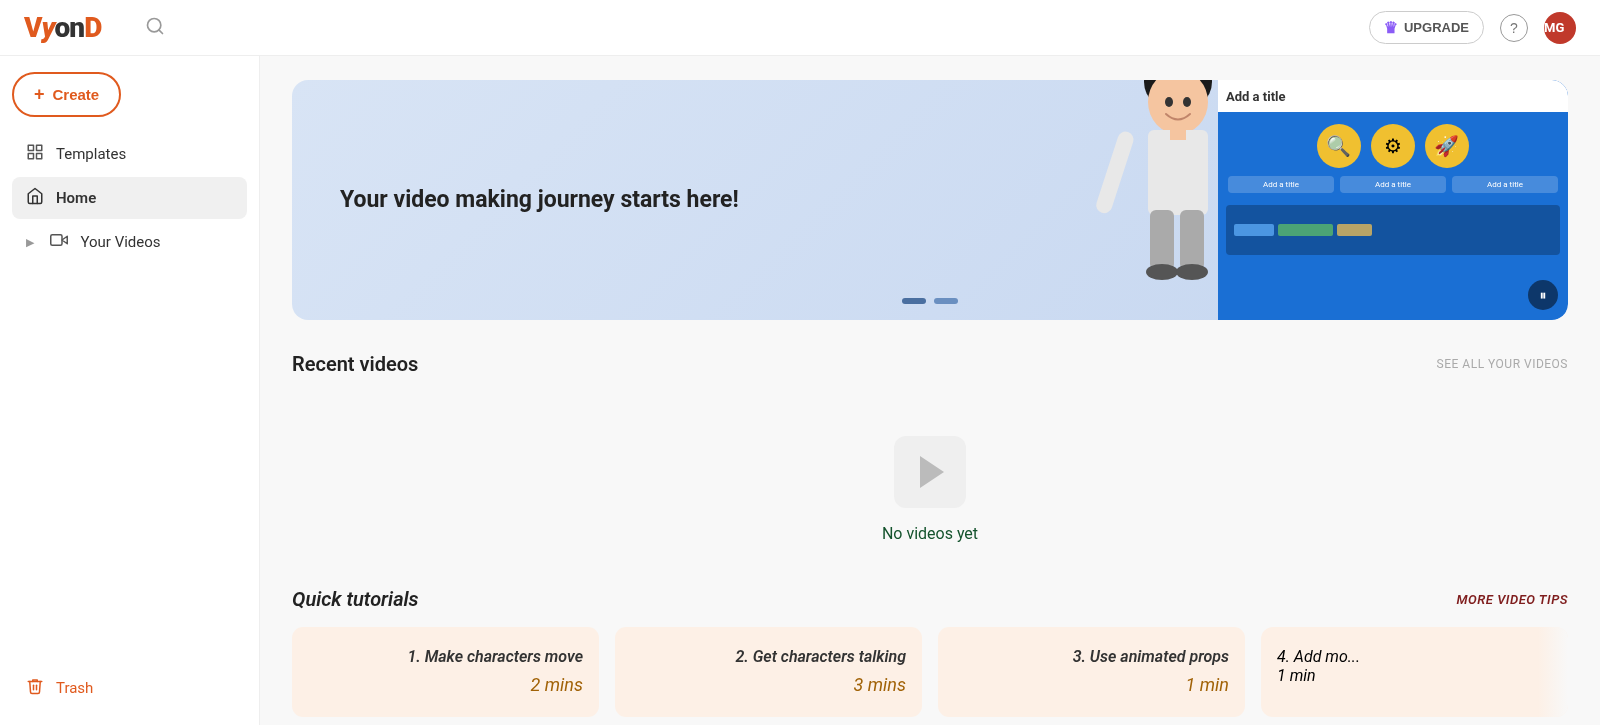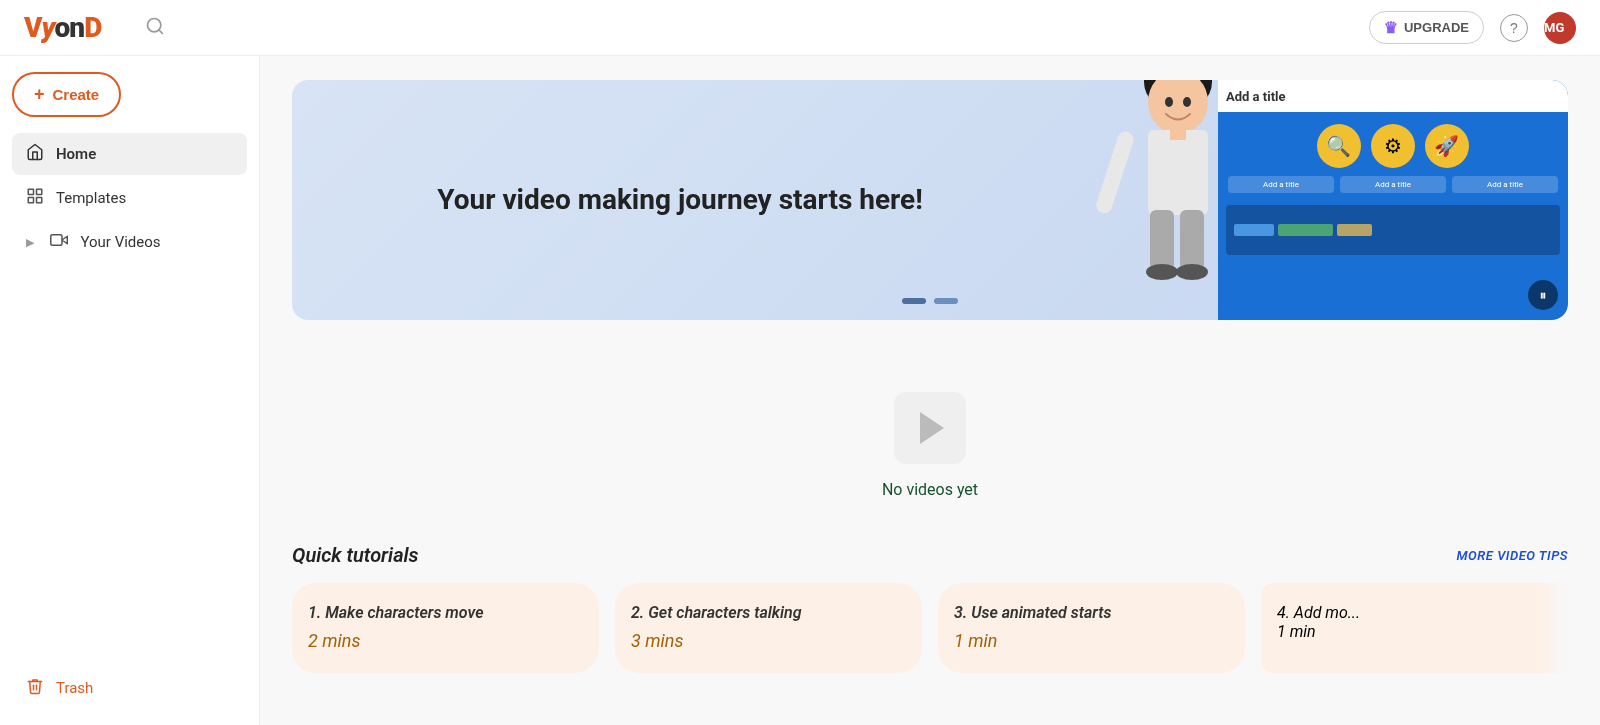--- a/index.html
+++ b/index.html
@@ -42,21 +42,21 @@
     
     .main { flex: 1; overflow-y: auto; padding: 24px 32px; background: #f8f8f8; }
 
     
     .hero-banner {
       border-radius: 16px; overflow: hidden; display: flex; margin-bottom: 32px;
       background: linear-gradient(135deg, #d8e4f5 0%, #c5d6f0 100%);
       min-height: 240px; position: relative;
     }
     .hero-text-section { flex: 1; padding: 50px 48px; display: flex; flex-direction: column; justify-content: center; }
-    .hero-title { font-size: 28px; font-weight: 700; color: #222; line-height: 1.3; text-align: center; }
+    .hero-title { font-size: 23px; font-weight: 700; color: #222; line-height: 1.3; }
     .hero-cta { background: #c0392b; color: #fff; border: none; border-radius: 8px; padding: 12px 24px; font-size: 16px; font-weight: 600; cursor: pointer; width: fit-content; }
     .hero-dots { display: flex; gap: 8px; position: absolute; bottom: 16px; left: 50%; transform: translateX(-50%); }
     .hero-dot { width: 24px; height: 6px; border-radius: 3px; background: #6a8fc0; }
     .hero-dot.active { background: #4a6fa0; }
 
     .hero-visual { width: 500px; position: relative; overflow: hidden; flex-shrink: 0; }
 
     .editor-preview { position: absolute; right: 0; top: 0; bottom: 0; width: 350px; background: #1a6fd4; border-radius: 0 16px 16px 0; overflow: hidden; }
     .editor-top-bar { background: #fff; height: 32px; display: flex; align-items: center; padding: 0 8px; gap: 4px; font-size: 10px; color: #555; }
     .pause-btn { position: absolute; bottom: 10px; right: 10px; width: 30px; height: 30px; border-radius: 50%; background: rgba(0,0,0,0.5); display: flex; align-items: center; justify-content: center; color: #fff; font-size: 14px; }
@@ -67,24 +67,24 @@
     .see-all-link { font-size: 12px; color: #aaa; text-transform: uppercase; letter-spacing: 0.5px; cursor: pointer; }
 
     .empty-state { display: flex; flex-direction: column; align-items: center; justify-content: center; padding: 40px 0; }
     .empty-icon { width: 72px; height: 72px; background: #efefef; border-radius: 12px; display: flex; align-items: center; justify-content: center; margin-bottom: 16px; }
     .empty-icon .play-tri { width: 0; height: 0; border-top: 16px solid transparent; border-bottom: 16px solid transparent; border-left: 24px solid #bbb; margin-left: 4px; }
     .empty-text { font-size: 16px; color: #14532d; }
 
     
     .tutorials-section { margin-top: 4px; font-style: italic; }
     .tutorials-header { display: flex; align-items: center; justify-content: space-between; margin-bottom: 16px; }
-    .more-tips-link { font-size: 13px; color: #1d4ed8; text-transform: uppercase; letter-spacing: 0.5px; cursor: pointer; font-weight: 600; }
+    .more-tips-link { font-size: 13px; color: #7f1d1d; text-transform: uppercase; letter-spacing: 0.5px; cursor: pointer; font-weight: 600; }
 
     .tutorials-grid { display: flex; gap: 16px; overflow: hidden; }
-    .tutorial-card { flex: 0 0 calc(25% - 12px); background: #fdf0e6; border-radius: 24px; padding: 20px 16px 16px; cursor: pointer; min-height: 90px; }
+    .tutorial-card { flex: 0 0 calc(25% - 12px); background: #fdf0e6; border-radius: 11px; padding: 20px 16px 16px; cursor: pointer; min-height: 90px; text-align: right; }
     .tutorial-card .tut-title { font-size: 16px; font-weight: 600; color: #333; margin-bottom: 8px; }
     .tutorial-card .tut-duration { font-size: 18px; color: #a16207; }
     .tutorial-card-partial { flex: 0 0 calc(25% - 12px); background: #fdf0e6; border-radius: 12px; padding: 20px 16px 16px; cursor: pointer; min-height: 90px; overflow: hidden; position: relative; }
     .tutorial-card-partial::after { content: ''; position: absolute; right: 0; top: 0; bottom: 0; width: 30px; background: linear-gradient(to right, transparent, #f8f8f8); }
   </style>
 </head>
 <body>
 
 <header class="header">
   <div class="logo">
@@ -114,39 +114,39 @@
 
 <div class="layout">
 
   <aside class="sidebar">
     <button class="create-btn">
       <span class="plus">+</span>
       <span>Create</span>
     </button>
 
     <nav>
-      <div class="nav-item active">
-        <span class="nav-icon">
-          <svg width="18" height="18" viewBox="0 0 24 24" fill="none" stroke="#333" stroke-width="2" stroke-linecap="round" stroke-linejoin="round">
-            <path d="M3 9l9-7 9 7v11a2 2 0 0 1-2 2H5a2 2 0 0 1-2-2z"></path>
-              <polyline points="9 22 9 12 15 12 15 22"></polyline>
-          </svg>
-        </span>
-        <span>Home</span>
-      </div>
       <div class="nav-item">
         <span class="nav-icon">
           <svg width="18" height="18" viewBox="0 0 24 24" fill="none" stroke="#555" stroke-width="2" stroke-linecap="round" stroke-linejoin="round">
             <rect x="3" y="3" width="7" height="7"></rect>
               <rect x="14" y="3" width="7" height="7"></rect>
               <rect x="14" y="14" width="7" height="7"></rect>
               <rect x="3" y="14" width="7" height="7"></rect>
           </svg>
         </span>
         <span>Templates</span>
+      </div>
+      <div class="nav-item active">
+        <span class="nav-icon">
+          <svg width="18" height="18" viewBox="0 0 24 24" fill="none" stroke="#333" stroke-width="2" stroke-linecap="round" stroke-linejoin="round">
+            <path d="M3 9l9-7 9 7v11a2 2 0 0 1-2 2H5a2 2 0 0 1-2-2z"></path>
+              <polyline points="9 22 9 12 15 12 15 22"></polyline>
+          </svg>
+        </span>
+        <span>Home</span>
       </div>
       <div class="nav-item">
         <span class="nav-expand">▶</span>
         <span class="nav-icon">
           <svg width="18" height="18" viewBox="0 0 24 24" fill="none" stroke="#555" stroke-width="2" stroke-linecap="round" stroke-linejoin="round">
             <polygon points="23 7 16 12 23 17 23 7"></polygon>
               <rect x="1" y="5" width="15" height="14" rx="2" ry="2"></rect>
           </svg>
         </span>
         <span>Your Videos</span>
@@ -234,20 +234,24 @@
             <div style="height:12px;background:rgba(100,200,100,0.7);border-radius:2px;width:55px;"></div>
             <div style="height:12px;background:rgba(255,200,80,0.7);border-radius:2px;width:35px;"></div>
           </div>
 
           <div class="pause-btn">⏸</div>
         </div>
       </div>
     </div>
 
     <section>
+      <div class="section-header">
+        <h2 class="section-title">Recent videos</h2>
+        <span class="see-all-link">SEE ALL YOUR VIDEOS</span>
+      </div>
       <div class="empty-state">
         <div class="empty-icon">
           <div class="play-tri"></div>
         </div>
         <span class="empty-text">No videos yet</span>
       </div>
     </section>
 
     <section class="tutorials-section">
       <div class="tutorials-header">
@@ -262,21 +266,21 @@
           <div class="tut-duration">2 mins</div>
         </div>
         <div class="tutorial-card">
           <div class="tut-title">
             <span>2</span>. <span>Get characters talking</span>
           </div>
           <div class="tut-duration">3 mins</div>
         </div>
         <div class="tutorial-card">
           <div class="tut-title">
-            <span>3</span>. <span>Use animated starts</span>
+            <span>3</span>. <span>Use animated props</span>
           </div>
           <div class="tut-duration">1 min</div>
         </div>
         <div class="tutorial-card-partial">
           <div class="tut-title">
             <span>4</span>. <span>Add mo...</span>
           </div>
           <div class="tut-duration">1 min</div>
         </div>
       </div>

